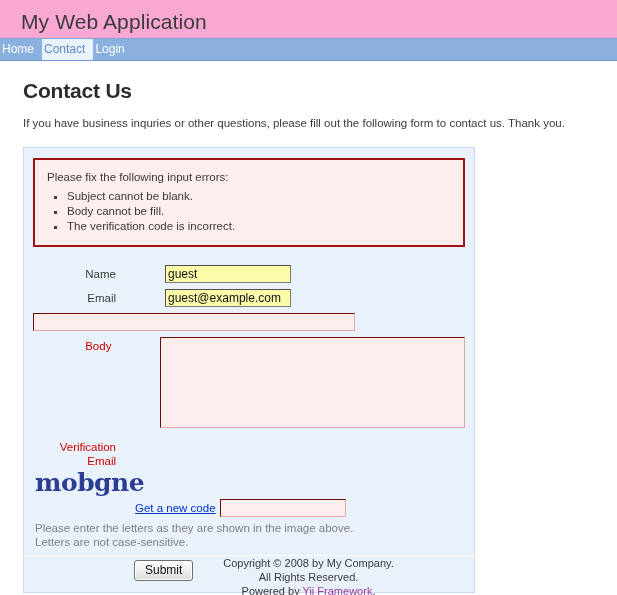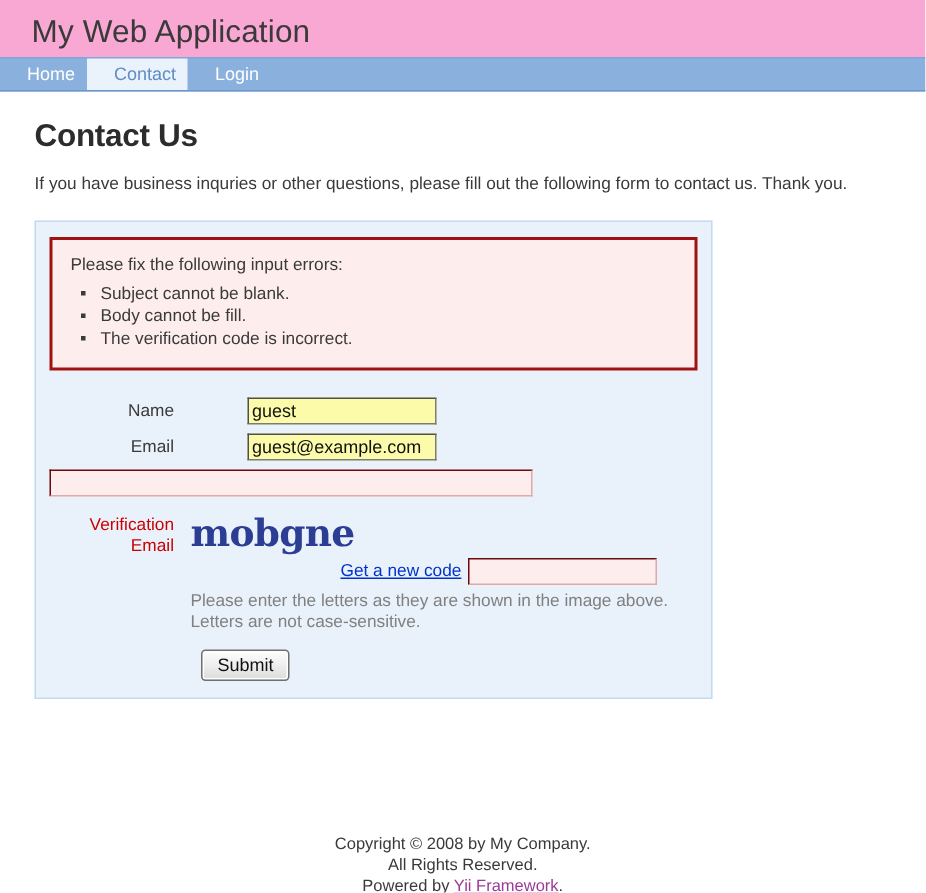--- a/index.html
+++ b/index.html
@@ -47,21 +47,21 @@
     border-top: 1px solid #7fa6d6;
     border-bottom: 1px solid #6f96c8;
     box-sizing: border-box;
     padding: 0;
     display: flex;
     align-items: stretch;
   }
   .nav-item {
     display: flex;
     align-items: center;
-    padding: 0 8px 0 18px;
+    padding: 0 8px 0 2px;
     font-size: 12px;
     color: #ffffff;
     text-decoration: none;
     line-height: 21px;
     white-space: nowrap;
     cursor: pointer;
     user-select: none;
   }
   .nav-item.active {
     background: #eaf2fb;
@@ -187,20 +187,21 @@
     border-top: 1px solid #6b0b0b;
     border-left: 1px solid #6b0b0b;
     outline: none;
   }
 
   
   #captcha-row {
     display: flex;
     align-items: flex-start;
     margin-top: 10px;
+    flex-direction: column;
   }
   #captcha-col {
     padding-top: 0;
   }
   #captcha-image {
     font-family: "DejaVu Serif", serif;
     font-weight: bold;
     font-size: 25px;
     color: #2c3d94;
     letter-spacing: -0.5px;
@@ -308,20 +309,24 @@
 
       <div class="form-row">
         <div class="form-label">Email</div>
         <input class="text-field autofill" id="email-input" type="text" value="guest@example.com" style="">
       </div>
 
       <div class="form-row">
         <input class="text-field error-field" id="subject-input" type="text" value="" style="">
       </div>
 
+      <div class="form-row">
+        <div class="form-label error">Body</div>
+        <textarea id="body-input" placeholder="" style=""></textarea>
+      </div>
 
       <div id="captcha-row">
         <div class="form-label error multiline">
           <div>Verification</div>
           <div>Email</div>
         </div>
         <div id="captcha-col">
           <div id="captcha-image">mobgne</div>
           <div id="captcha-controls">
             <a id="refresh-captcha-link">Get a new code</a>

